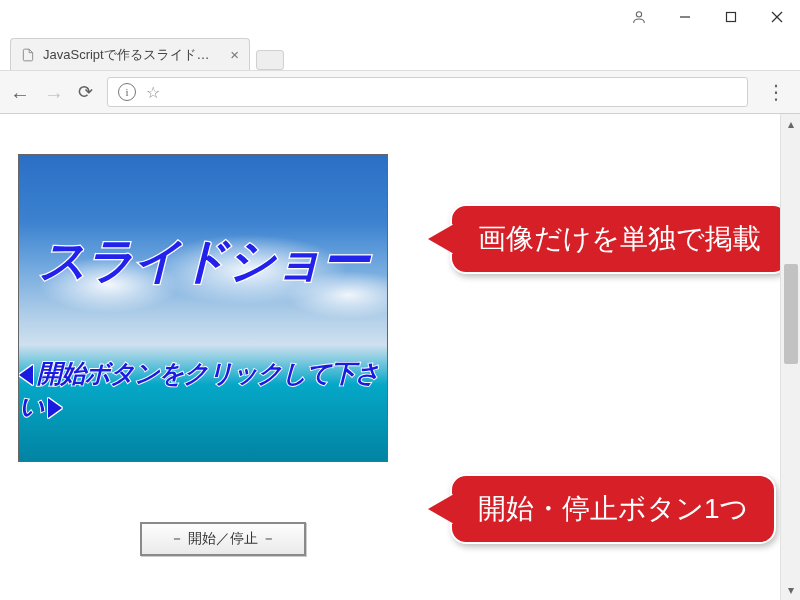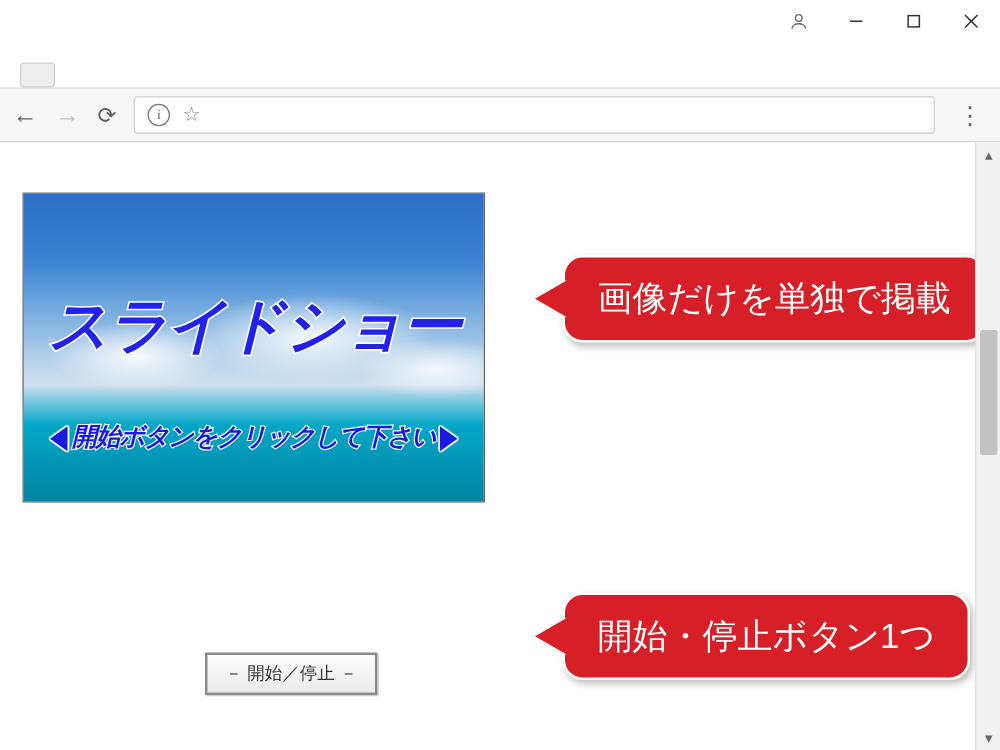--- a/index.html
+++ b/index.html
@@ -28,36 +28,36 @@
   
   .viewport { position: relative; height: calc(600px - 34px - 36px - 44px); background: #fff; }
   .scrollbar { position: absolute; right: 0; top: 0; bottom: 0; width: 20px; background: #f1f1f1; border-left: 1px solid #e1e1e1; }
   .scroll-up, .scroll-down { position: absolute; left: 0; width: 20px; height: 20px; display: flex; align-items: center; justify-content: center; color: #666; font-size: 12px; }
   .scroll-up { top: 0; } .scroll-down { bottom: 0; }
   .scroll-thumb { position: absolute; left: 3px; width: 14px; background: #c2c2c2; border-radius: 2px; top: 150px; height: 100px; }
   
   .content { position: absolute; left: 0; right: 20px; top: 0; bottom: 0; padding: 40px 18px 20px 18px; }
   .row { display: flex; align-items: flex-start; gap: 40px; }
   
-  .slide-box { width: 370px; height: 248px; border: 1px solid #666; position: relative; overflow: hidden;
+  .slide-box { width: 370px; height: 308px; border: 1px solid #666; position: relative; overflow: hidden;
     background: linear-gradient(to bottom, #2a6fc5 0%, #3c82d0 22%, #6fa7de 36%, #aecde8 52%, #cfe0ef 62%, #05a7c7 75%, #0283a2 100%); }
   .clouds { position: absolute; left: 0; right: 0; top: 60px; height: 110px;
     background:
       radial-gradient(ellipse 100px 40px at 90px 70px, rgba(255,255,255,.9), rgba(255,255,255,0) 70%),
       radial-gradient(ellipse 140px 50px at 230px 55px, rgba(255,255,255,.9), rgba(255,255,255,0) 70%),
       radial-gradient(ellipse 90px 34px at 330px 80px, rgba(255,255,255,.85), rgba(255,255,255,0) 70%); }
   .slide-title { position: absolute; left: 0; right: 0; top: 74px; text-align: center; font-size: 48px; font-weight: 900; font-style: italic; color: #2222ec;
     -webkit-text-stroke: 2.5px #fff; paint-order: stroke fill; letter-spacing: -2px; }
-  .slide-sub { position: absolute; left: 0; right: 0; bottom: 38px; text-align: center; font-size: 20px; font-weight: 900; font-style: italic; color: #1a1ae0;
+  .slide-sub { position: absolute; left: 0; right: 0; bottom: 38px; font-size: 25px; font-weight: 900; font-style: italic; color: #1a1ae0;
     -webkit-text-stroke: 1.8px #fff; paint-order: stroke fill; letter-spacing: -1px; }
   .slide-sub::before, .slide-sub::after { content: ''; display: inline-block; width: 0; height: 0; border-top: 10px solid transparent; border-bottom: 10px solid transparent; vertical-align: middle; }
   .slide-sub::before { border-right: 14px solid #1a1ae0; margin-right: 4px; filter: drop-shadow(1px 0 0 #fff) drop-shadow(-1px 0 0 #fff) drop-shadow(0 1px 0 #fff) drop-shadow(0 -1px 0 #fff); }
   .slide-sub::after { border-left: 14px solid #1a1ae0; margin-left: 4px; filter: drop-shadow(1px 0 0 #fff) drop-shadow(-1px 0 0 #fff) drop-shadow(0 1px 0 #fff) drop-shadow(0 -1px 0 #fff); }
   
-  .start-stop { position: absolute; left: 140px; top: 408px; font-size: 14px; color: #333; background: linear-gradient(#fdfdfd,#eaeaea); border: 2px solid #8a8a8a; padding: 6px 14px; box-shadow: 1px 1px 0 #ccc; margin-left: 24px; }
+  .start-stop { position: absolute; left: 140px; top: 408px; font-size: 14px; color: #333; background: linear-gradient(#fdfdfd,#eaeaea); border: 2px solid #8a8a8a; padding: 6px 28px; box-shadow: 1px 1px 0 #ccc; }
   
   .callout { position: absolute; background: #d61f26; color: #fff; border: 2px solid #fff; border-radius: 16px; box-shadow: 2px 3px 6px rgba(0,0,0,.25); padding: 14px 26px; font-size: 28px; font-weight: 500; white-space: nowrap; }
   .callout .pointer { position: absolute; left: -24px; top: 50%; transform: translateY(-50%); width: 0; height: 0; border-top: 15px solid transparent; border-bottom: 15px solid transparent; border-right: 26px solid #d61f26; filter: drop-shadow(-1px 0 0 #fff); }
   .callout1 { top: 90px; left: 450px; }
   .callout2 { top: 360px; left: 450px; }
 </style>
 </head>
 <body>
 
 <div class="titlebar">
@@ -79,20 +79,30 @@
     </div>
   <div class="win-btn">
       <svg width="12" height="12">
         <line x1="1" y1="1" x2="11" y2="11" stroke="#333" stroke-width="1.3"></line>
         <line x1="11" y1="1" x2="1" y2="11" stroke="#333" stroke-width="1.3"></line>
       </svg>
     </div>
 </div>
 
 <div class="tabstrip">
+  <div class="tab">
+    <span class="doc-icon">
+        <svg viewBox="0 0 24 24" width="14" height="14" fill="none" stroke="#888" stroke-width="1.6">
+          <path d="M14 2H6a2 2 0 0 0-2 2v16a2 2 0 0 0 2 2h12a2 2 0 0 0 2-2V8z"></path>
+          <polyline points="14 2 14 8 20 8"></polyline>
+        </svg>
+      </span>
+    <span class="title">JavaScriptで作るスライドショ</span>
+    <span class="close-x">×</span>
+  </div>
   <div class="newtab"></div>
 </div>
 
 <div class="toolbar">
   <span class="nav-arrow">←</span>
   <span class="nav-arrow disabled">→</span>
   <span class="reload">⟳</span>
   <div class="addr">
     <span class="info-icon">i</span>
     <span class="star">☆</span>

